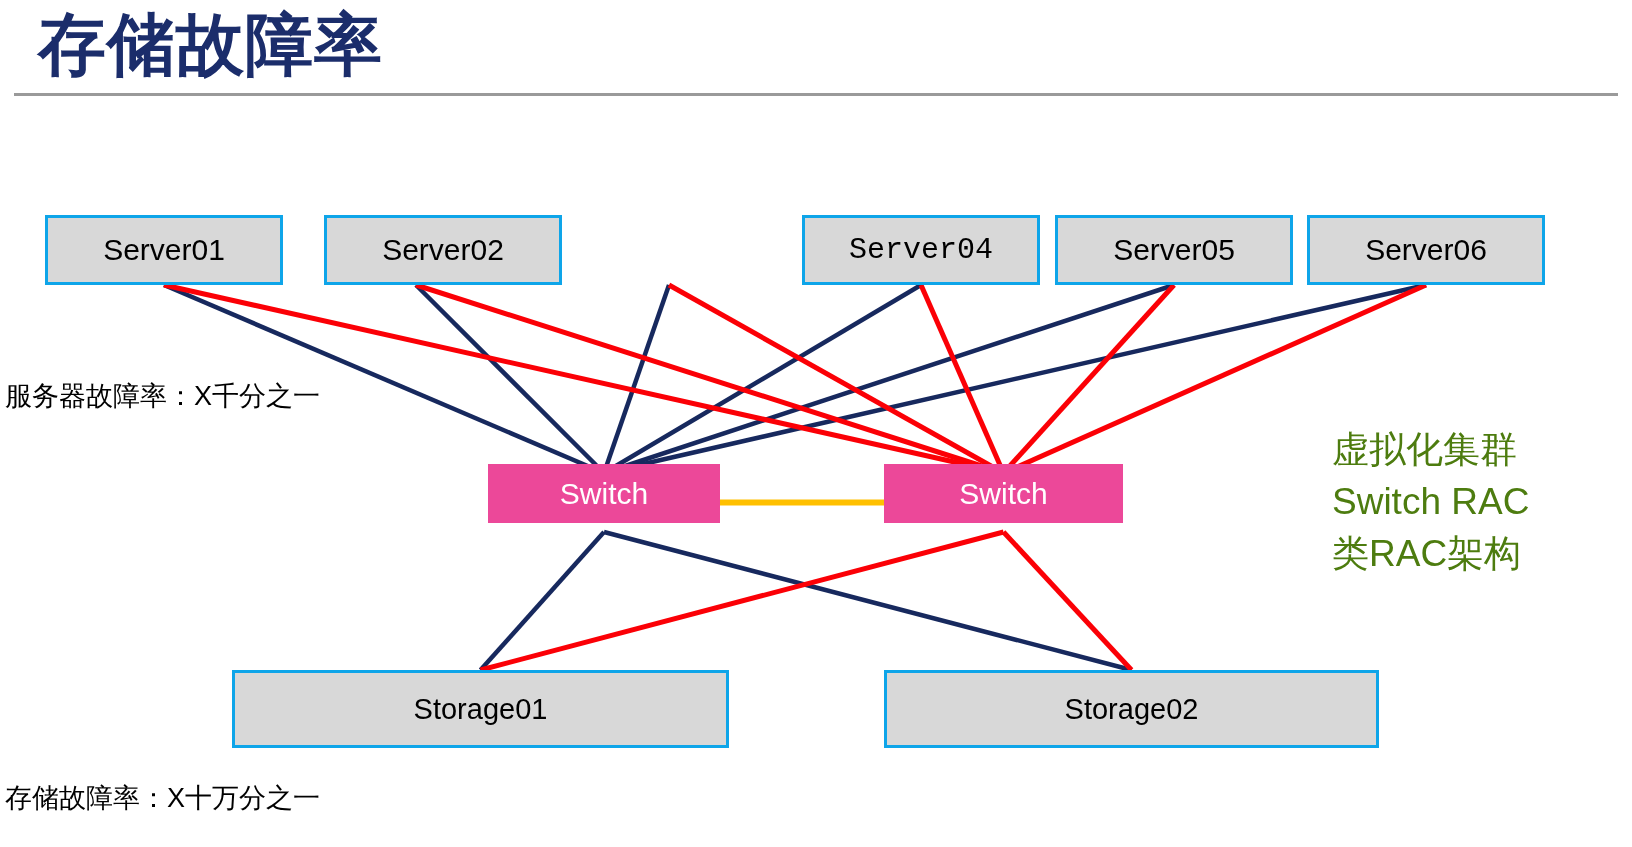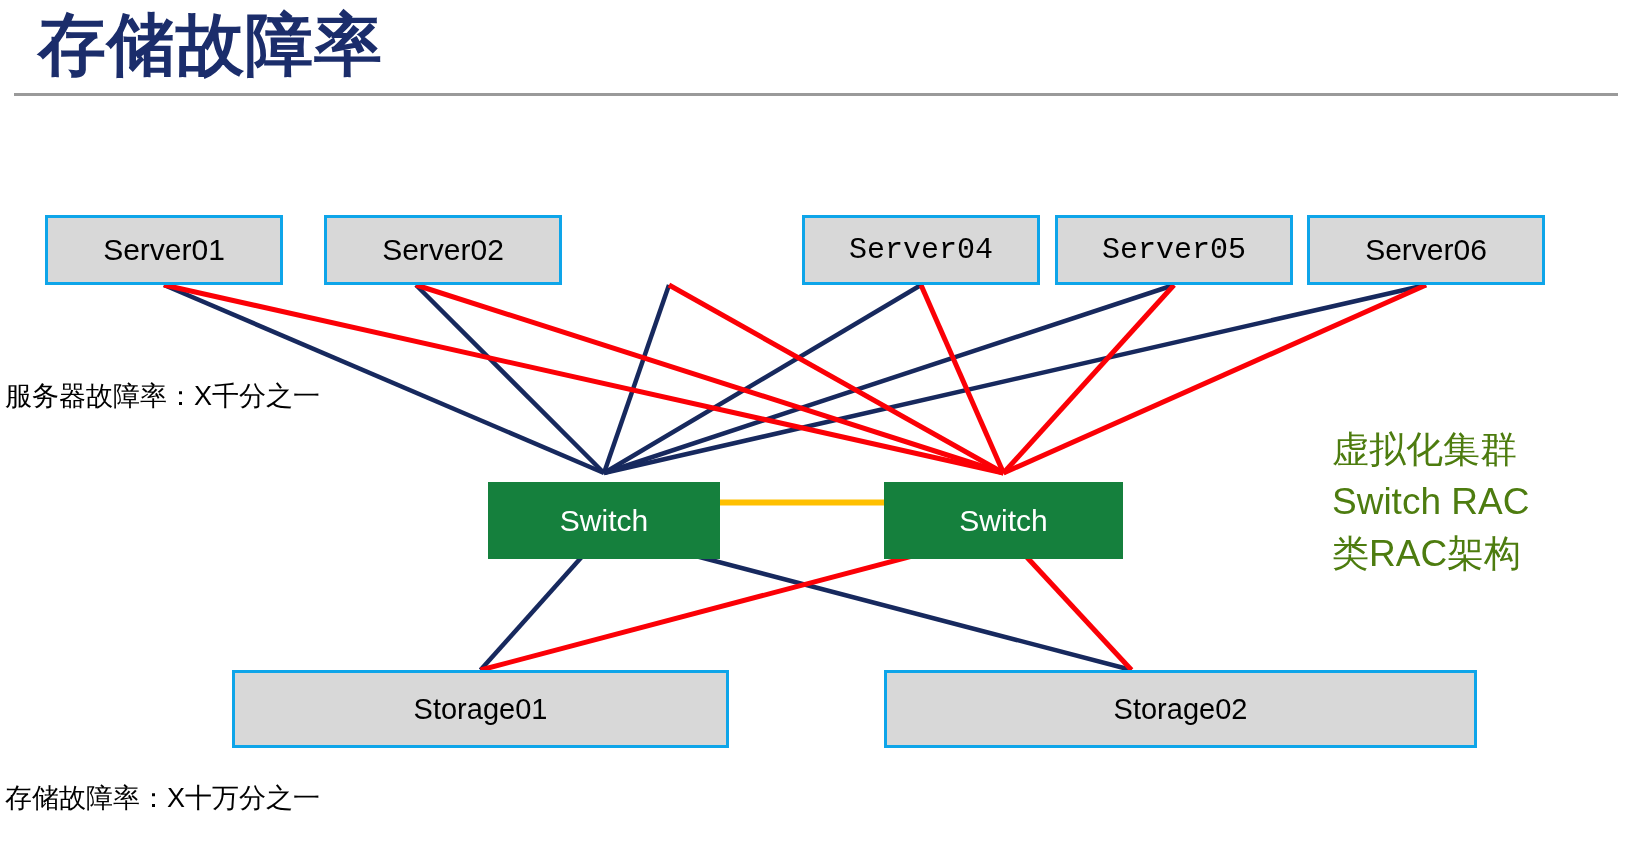--- a/index.html
+++ b/index.html
@@ -17,29 +17,29 @@
   #edges{position:absolute;left:0;top:0;width:1632px;height:847px;}
   .node{
     position:absolute;display:flex;align-items:center;justify-content:center;
     box-sizing:border-box;text-align:center;
   }
   .gray-node{
     background:#D8D8D8;border:3px solid #0ea5e9;color:#000;
   }
   .server{top:215px;width:238px;height:70px;font-size:30px;}
   #n-server01{left:45px;}  #n-server02{left:301px;margin-left:23px;} #n-server03{left:550px;}
-  #n-server04{left:802px;font-family:Liberation Mono, monospace;} #n-server05{left:1055px;font-family:Liberation Mono, monospace;}#n-server06{left:1307px;}
+  #n-server04{left:802px;font-family:Liberation Mono, monospace;} #n-server05{left:1055px;}#n-server06{left:1307px;}
   .switch{
-    top:482px;height:77px;background:#15803d;color:#ffffff;font-size:30px;
+    top:464px;height:59px;background:#ec4899;color:#ffffff;font-size:30px;
   }
   #n-switch1{left:488px;width:232px;}
   #n-switch2{left:884px;width:239px;}
   .storage{top:670px;height:78px;font-size:29px;}
   #n-storage01{left:232px;width:497px;}
-  #n-storage02{left:884px;width:593px;}
+  #n-storage02{left:884px;width:495px;}
   .side-label{
     position:absolute;color:#000;font-size:27px;white-space:nowrap;
   }
   #label-server-failure{left:5px;top:378px;}
   #label-storage-failure{left:5px;top:780px;text-align:right;}
   .annotation{
     position:absolute;left:1332px;top:424px;color:#4d7c0f;
     font-size:37px;line-height:52px;white-space:nowrap;
   }
 </style>

